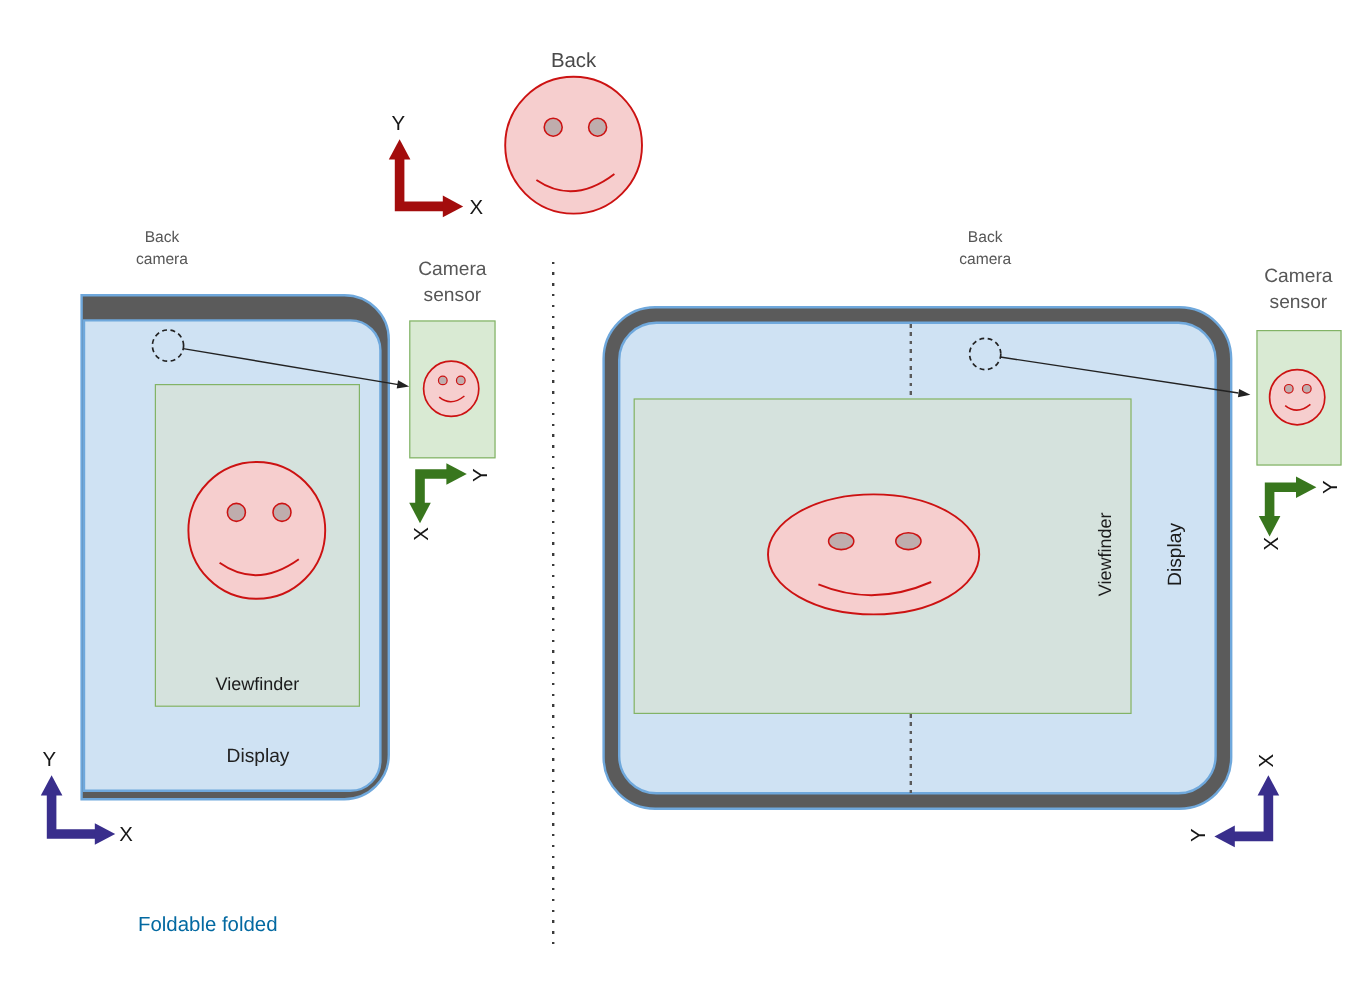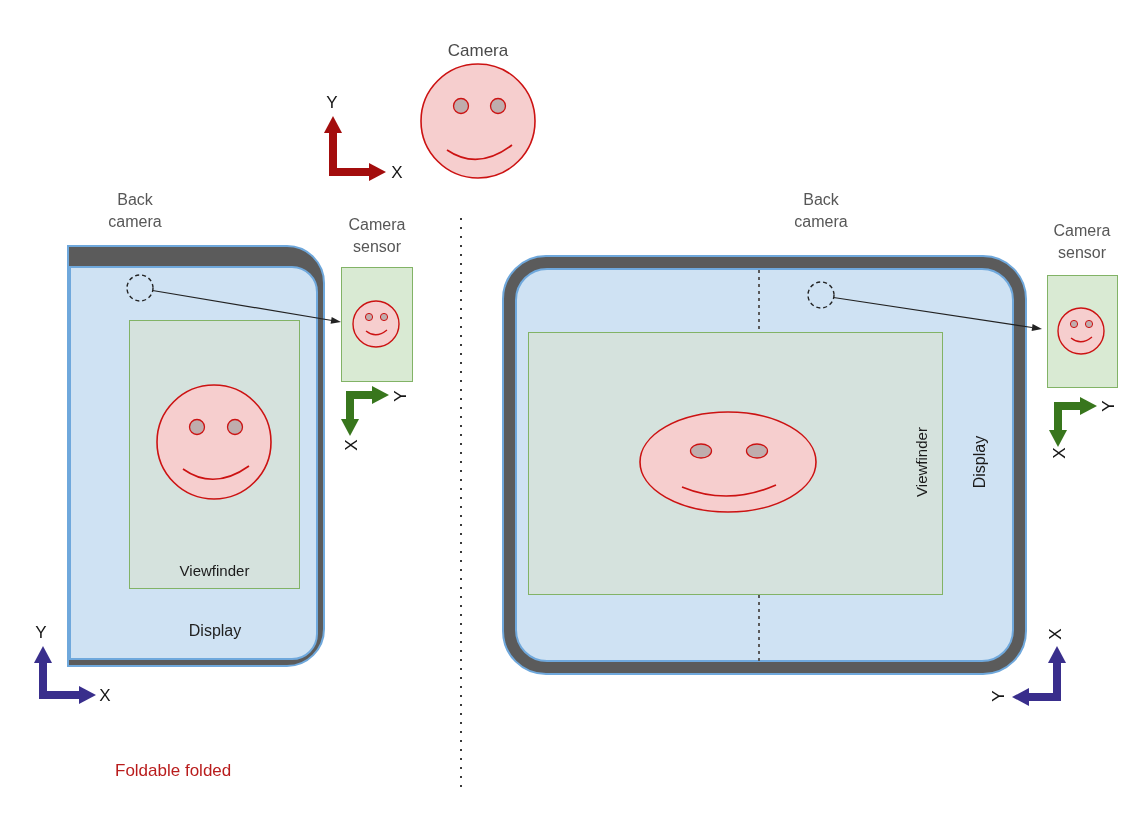--- a/index.html
+++ b/index.html
@@ -2,21 +2,21 @@
 <html><head>
 <meta charset="utf-8">
 <style>
   html,body{margin:0;padding:0;background:#fff;}
   #canvas{
     position:relative;width:1143px;height:831px;background:#ffffff;overflow:hidden;
     font-family:"Liberation Sans", sans-serif;color:#1c1c1c;
   }
   .abs{position:absolute;}
   .lbl{position:absolute;text-align:center;line-height:1.35;}
-  .gray-lbl{color:#575757;font-size:16px;}
+  .gray-lbl{color:#575757;font-size:13px;}
   .black-lbl{color:#222;font-size:16px;}
   .axis-lbl{position:absolute;width:20px;height:20px;display:flex;align-items:center;justify-content:center;
             font-size:17px;color:#161616;}
   .rot{transform:rotate(-90deg);}
   .vlabel{position:absolute;width:100px;height:20px;display:flex;align-items:center;justify-content:center;
           transform:rotate(-90deg);font-size:15px;color:#1b1b1b;}
 
   
   #phone-folded{
     left:67px;top:245px;width:258px;height:422px;box-sizing:border-box;
@@ -67,31 +67,31 @@
     <div id="display-folded"></div>
   </div>
   <div id="vf-folded" class="viewfinder">
     <div class="vf-caption">Viewfinder</div>
   </div>
   <div class="lbl black-lbl" style="left:165px;top:620px;width:100px;">Display</div>
 
   <div class="lbl gray-lbl" style="left:337px;top:214px;width:80px;font-size:16px;">Camera sensor</div>
   <div id="sensor-folded" class="sensor-box"></div>
 
-  <div class="lbl" style="left:115px;top:760px;width:160px;font-size:17px;color:#b91c1c;text-align:left;">Foldable folded</div>
+  <div class="lbl" style="left:115px;top:760px;width:160px;font-size:17px;color:#0369a1;text-align:left;">Foldable folded</div>
 
   <div class="axis-lbl" style="left:31px;top:623px;">Y</div>
   <div class="axis-lbl" style="left:95px;top:686px;">X</div>
 
   <div class="axis-lbl rot" style="left:391px;top:386px;">Y</div>
   <div class="axis-lbl rot" style="left:342px;top:435px;">X</div>
 
   <div id="divider"></div>
 
-  <div class="lbl" style="left:428px;top:40px;width:100px;font-size:17px;color:#4a4a4a;">Camera</div>
+  <div class="lbl" style="left:428px;top:40px;width:100px;font-size:17px;color:#4a4a4a;">Back</div>
   <div class="axis-lbl" style="left:322px;top:93px;">Y</div>
   <div class="axis-lbl" style="left:387px;top:163px;">X</div>
 
   <div class="lbl gray-lbl" style="left:785px;top:189px;width:72px;">Back camera</div>
 
   <div id="phone-unfolded" class="abs">
     <div id="display-unfolded"></div>
   </div>
   <div class="fold-line" style="left:758px;top:270px;height:62px;"></div>
   <div class="fold-line" style="left:758px;top:595px;height:68px;"></div>

